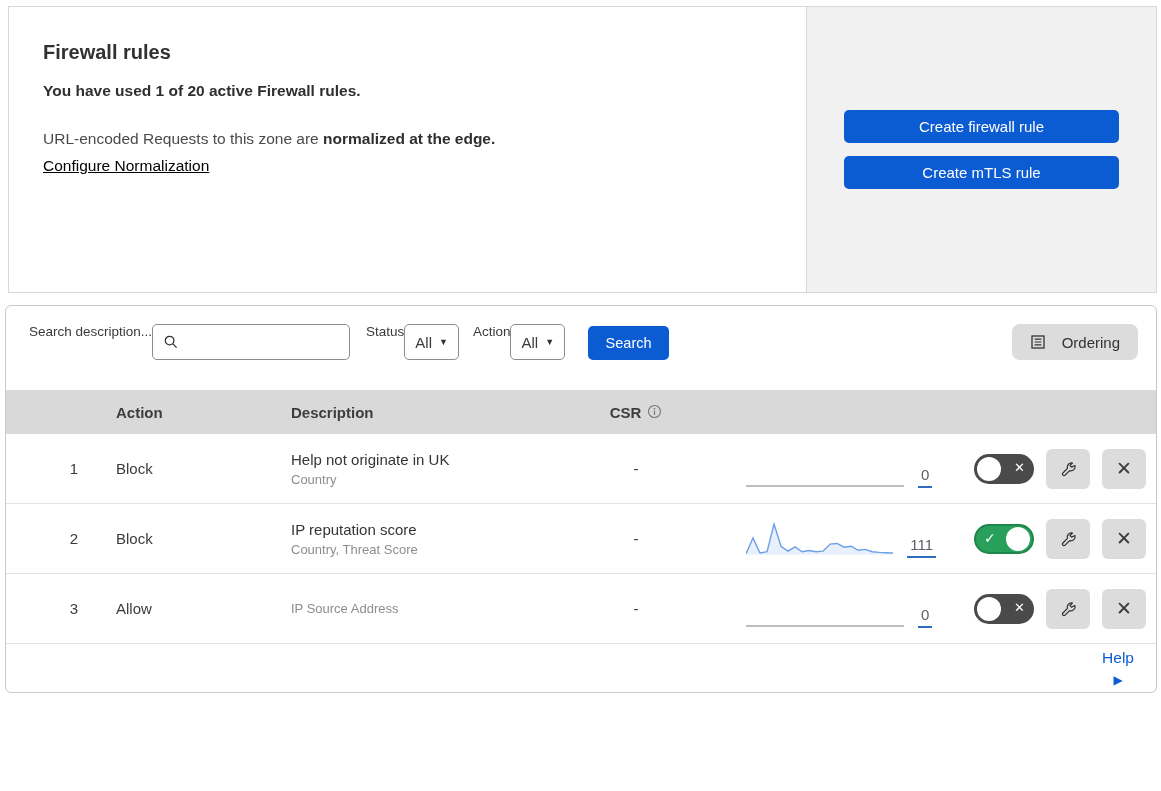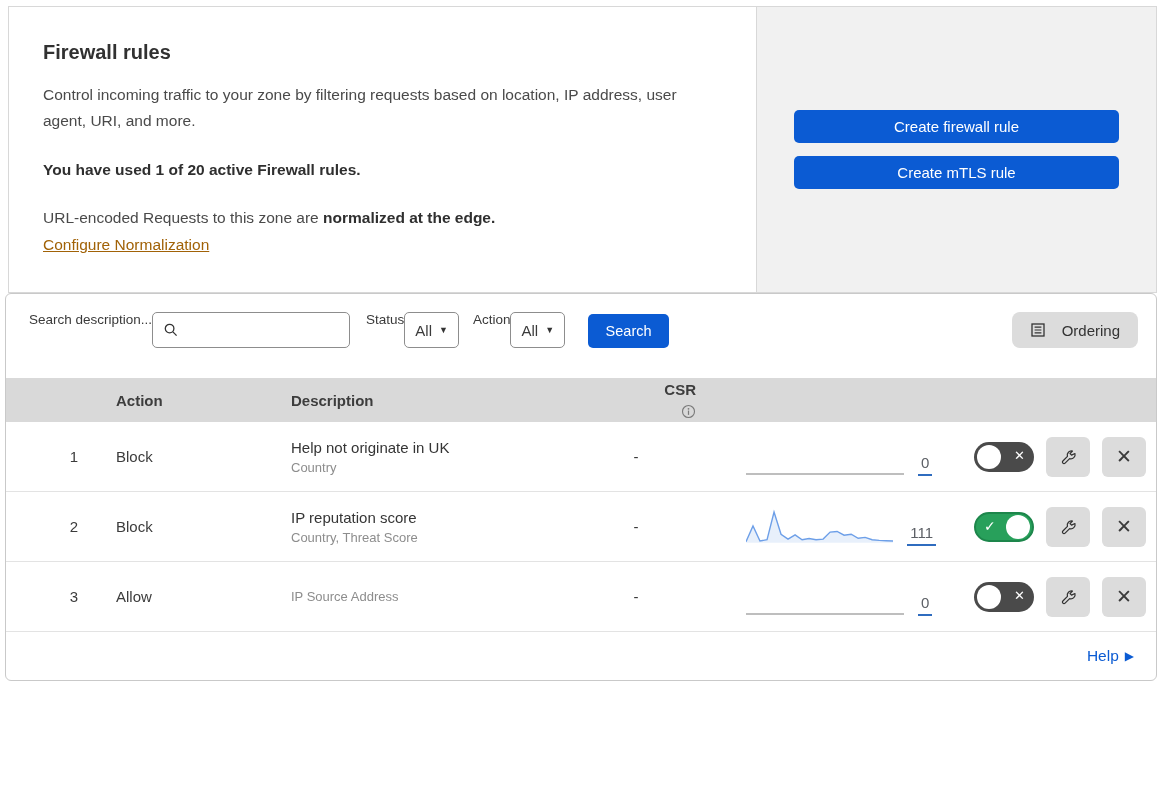--- a/index.html
+++ b/index.html
@@ -1,28 +1,28 @@
 <!DOCTYPE html>
 <html><head>
 <meta charset="utf-8">
 <style>
   * { margin:0; padding:0; box-sizing:border-box; }
   html,body { width:1161px; height:791px; background:#fff;
     font-family:"Liberation Sans","DejaVu Sans",sans-serif; color:#3b3b3b; }
 
   
-  .hero-row { display:flex; margin:6px 4px 0 8px; height:287px; }
+  .hero-row { display:flex; margin:6px 4px 12px 8px; height:287px; }
   .hero-card { flex:1; background:#fff; border:1px solid #d8d8d8; padding:34px 42px 0 34px; }
   .hero-title { font-size:20px; font-weight:600; color:#313131; margin-bottom:18px; }
   .hero-desc { font-size:15.5px; color:#4a4a4a; line-height:1.7; max-width:715px; margin-bottom:26px; }
   .hero-usage { font-size:15.5px; font-weight:bold; color:#2f2f2f; margin-bottom:30px; }
   .hero-norm { font-size:15.5px; color:#4a4a4a; margin-bottom:9px; }
   .hero-norm b { color:#2f2f2f; }
-  .hero-link { font-size:15.5px; color:#a16207; text-decoration:underline; cursor:pointer; }
-  .hero-side { width:400px; background:#f1f1f1; border:1px solid #d8d8d8; border-left:none;
+  .hero-link { font-size:15.5px; color:#000000; text-decoration:underline; cursor:pointer; }
+  .hero-side { width:350px; background:#f1f1f1; border:1px solid #d8d8d8; border-left:none;
     display:flex; flex-direction:column; justify-content:center; padding:0 37px; gap:13px; }
   .btn-primary { background:#0b5bd3; color:#fff; border:none; border-radius:5px;
     height:33px; font-size:15px; font-family:inherit; cursor:pointer; }
 
   
   .main-card { margin:0 4px 0 5px; border:1px solid #c9c9c9; border-radius:6px; overflow:hidden; }
 
   .filter-row { display:flex; align-items:flex-end; padding:18px 18px 30px 23px; }
   .fgroup { display:flex; flex-direction:row; }
   .flabel { font-size:13.5px; color:#3a3a3a; margin-bottom:9px; }
@@ -37,21 +37,21 @@
     border:none; border-radius:5px; font-size:14.5px; font-family:inherit; cursor:pointer; }
   .btn-ordering { margin-left:auto; height:36px; padding:0 18px; background:#dcdcdc; color:#333;
     border:none; border-radius:8px; font-size:15px; font-family:inherit; cursor:pointer;
     display:flex; align-items:center; gap:16px; }
 
   .grid { display:grid; grid-template-columns:80px 175px 315px 120px 240px 1fr; align-items:center; }
   .thead { background:#d9d9d9; height:44px; font-size:15px; font-weight:600; color:#3d3d3d; }
   .th-action,.td-action { padding-left:30px; }
   .th-desc { padding-left:30px; }
   .th-csr,.td-csr { text-align:center; }
-  .th-csr { display:flex; align-items:flex-end; justify-content:center; gap:6px;flex-direction:column; }
+  .th-csr { display:flex; align-items:flex-start; justify-content:center; gap:6px; }
   .th-activity { padding-left:15px; }
 
   .trow { height:70px; border-bottom:1px solid #e3e3e3; font-size:15px; }
   .td-num { text-align:right; padding-right:8px; }
   .td-desc { padding-left:30px; display:flex; flex-direction:column; gap:4px; }
   .td-desc .main { color:#353535; }
   .td-desc .sub { font-size:13px; color:#8d8d8d; }
   .td-activity { padding-left:50px; display:flex; align-items:flex-end; gap:14px; }
   .count-link { font-size:15px; color:#5d6066; text-decoration:none;
     border-bottom:2px solid #2f6cbf; padding:0 3px 3px; cursor:pointer; }
@@ -69,30 +69,29 @@
 
   .icon-btn { width:44px; height:40px; background:#dcdcdc; border:none; border-radius:6px;
     display:flex; align-items:center; justify-content:center; cursor:pointer; }
   .x-glyph { font-size:19px; color:#3a3a3a; }
 
   .tfoot { height:70px; display:flex; align-items:center; padding:0 17px; font-size:15.5px;
     color:#6e6e6e; border-bottom:1px solid #d4d4d4; }
   .tfoot b { color:#383838; }
   .help-row { height:48px; display:flex; align-items:center; justify-content:flex-end; padding:0 22px; }
   .help-link { font-size:15.5px; color:#0b5bd3; text-decoration:none; cursor:pointer;
-    display:flex; align-items:center; gap:6px; }
+    display:flex; align-items:center; gap:6px;flex-direction:column; }
   .help-link .arr { font-size:12px; }
 </style>
 </head>
 <body>
 
 <div class="hero-row">
   <div class="hero-card">
     <div class="hero-title">Firewall rules</div>
-    <div class="hero-desc">Control incoming traffic to your zone by filtering requests based on location, IP address, user agent, URI, and more.</div>
     <div class="hero-usage">You have used 1 of 20 active Firewall rules.</div>
     <div class="hero-norm"><span>URL-encoded Requests to this zone are </span><b>normalized at the edge.</b></div>
     <a class="hero-link">Configure Normalization</a>
   </div>
   <div class="hero-side">
     <button class="btn-primary">Create firewall rule</button>
     <button class="btn-primary">Create mTLS rule</button>
   </div>
 </div>
 

